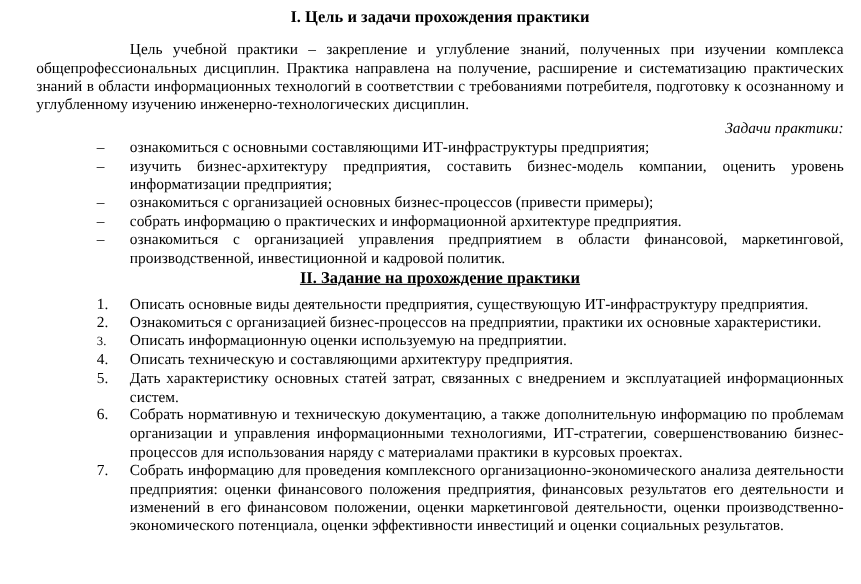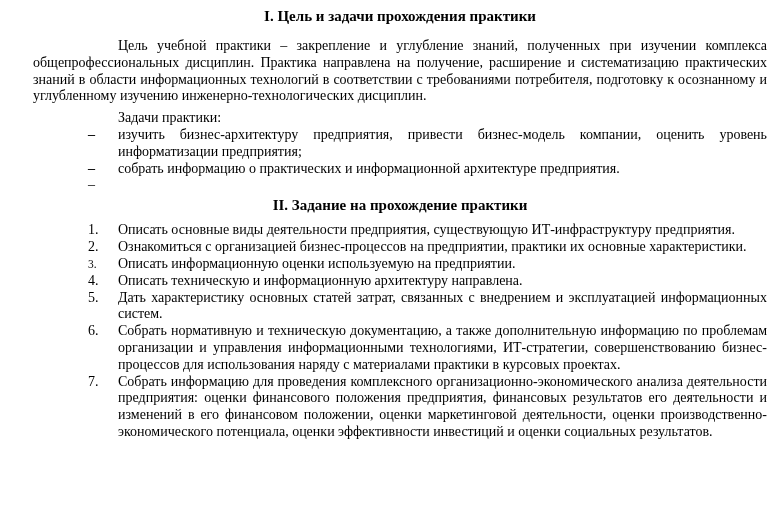--- a/index.html
+++ b/index.html
@@ -16,30 +16,32 @@
     overflow: hidden;
   }
   .heading {
     font-size: 15px;
     font-weight: bold;
     text-align: center;
     line-height: 17px;
     margin: 0;
   }
   .heading-1 { margin-bottom: 13px; }
-  .heading-2 { margin-top: 20px; margin-bottom: 8px; }
+  .heading-2 { margin-top: 0; margin-bottom: 8px; text-decoration: underline; }
   .intro {
     margin: 0 0 5px 0;
     text-align: justify;
     text-indent: 85px;
   }
   .italic { }
   .tasks-label {
     margin: 0;
     text-indent: 85px;
+    font-style: italic;
+    text-align: right;
   }
   ul.dash-list, ol.num-list {
     list-style: none;
     margin: 0;
     padding: 0;
   }
   ul.dash-list li, ol.num-list li {
     position: relative;
     padding-left: 85px;
     text-align: justify;
@@ -59,55 +61,58 @@
 
   <h1 class="heading heading-1">I. Цель и задачи прохождения практики</h1>
 
   <p class="intro"><span class="italic">Цель учебной практики</span><span> – закрепление и углубление знаний, полученных при изучении комплекса общепрофессиональных дисциплин. Практика направлена на получение, расширение и систематизацию практических знаний в области информационных технологий в соответствии с требованиями потребителя, подготовку к осознанному и углубленному изучению инженерно-технологических дисциплин.</span></p>
 
   <p class="tasks-label">Задачи практики:</p>
 
   <ul class="dash-list">
     <li>
       <span class="marker">–</span>
+      <span>ознакомиться с основными составляющими ИТ-инфраструктуры предприятия;</span>
     </li>
     <li>
       <span class="marker">–</span>
-      <span>изучить бизнес-архитектуру предприятия, привести бизнес-модель компании, оценить уровень информатизации предприятия;</span>
+      <span>изучить бизнес-архитектуру предприятия, составить бизнес-модель компании, оценить уровень информатизации предприятия;</span>
     </li>
     <li>
       <span class="marker">–</span>
+      <span>ознакомиться с организацией основных бизнес-процессов (привести примеры);</span>
     </li>
     <li>
       <span class="marker">–</span>
       <span>собрать информацию о практических и информационной архитектуре предприятия.</span>
     </li>
     <li>
       <span class="marker">–</span>
+      <span>ознакомиться с организацией управления предприятием в области финансовой, маркетинговой, производственной, инвестиционной и кадровой политик.</span>
     </li>
   </ul>
 
   <h1 class="heading heading-2">II. Задание на прохождение практики</h1>
 
   <ol class="num-list">
     <li>
       <span class="marker">1.</span>
       <span>Описать основные виды деятельности предприятия, существующую ИТ-инфраструктуру предприятия.</span>
     </li>
     <li>
       <span class="marker">2.</span>
       <span>Ознакомиться с организацией бизнес-процессов на предприятии, практики их основные характеристики.</span>
     </li>
     <li>
       <span class="marker small">3.</span>
       <span>Описать информационную оценки используемую на предприятии.</span>
     </li>
     <li>
       <span class="marker">4.</span>
-      <span>Описать техническую и информационную архитектуру направлена.</span>
+      <span>Описать техническую и составляющими архитектуру предприятия.</span>
     </li>
     <li>
       <span class="marker">5.</span>
       <span>Дать характеристику основных статей затрат, связанных с внедрением и эксплуатацией информационных систем.</span>
     </li>
     <li>
       <span class="marker">6.</span>
       <span>Собрать нормативную и техническую документацию, а также дополнительную информацию по проблемам организации и управления информационными технологиями, ИТ-стратегии, совершенствованию бизнес-процессов для использования наряду с материалами практики в курсовых проектах.</span>
     </li>
     <li>

